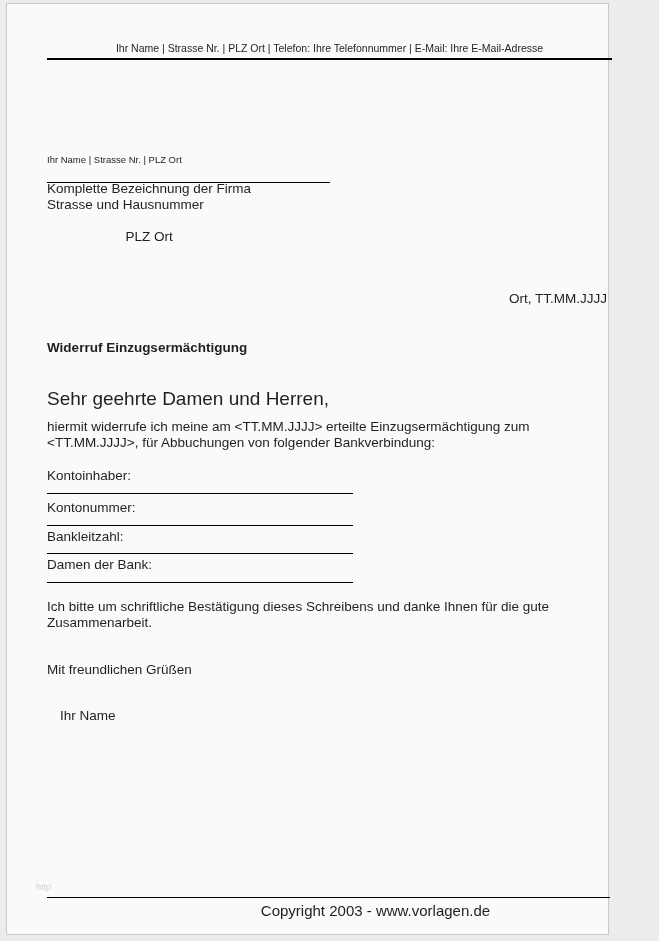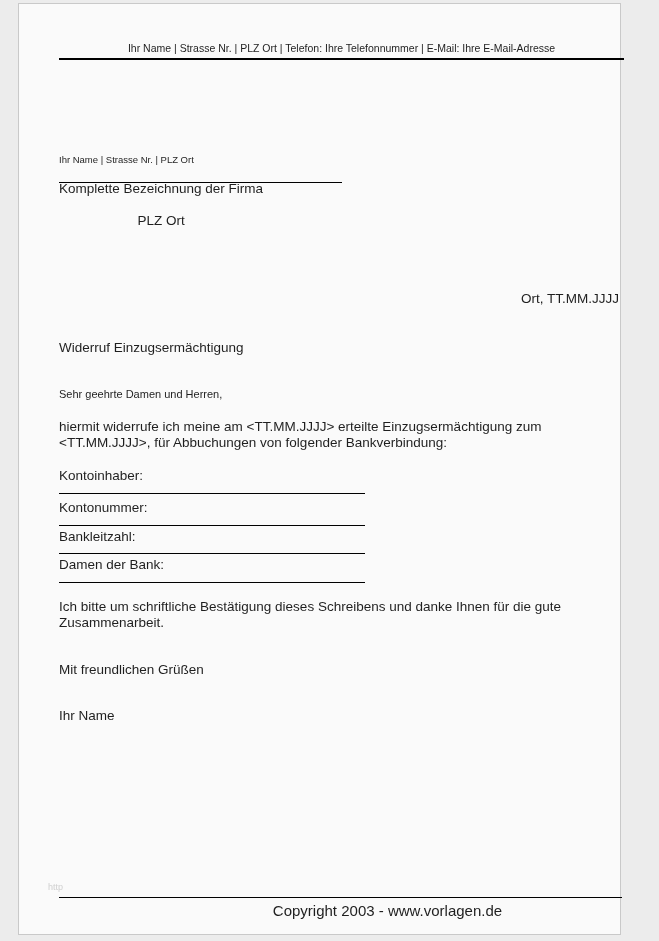--- a/index.html
+++ b/index.html
@@ -6,21 +6,20 @@
   body {
     width: 659px; height: 941px;
     background: var(--outer-bg, #ececec);
     font-family: "Liberation Sans", "DejaVu Sans", sans-serif;
     color: var(--text, #1f1f1f);
   }
   #document-page {
     position: relative;
     width: 612px; height: 941px;
     overflow: hidden;
-    margin-left: 12px;
   }
   .page-frame {
     position: absolute;
     left: 6px; top: 3px; right: 3px; bottom: 6px;
     border: 1px solid var(--frame-border, #c9c9c9);
     background: var(--page-bg, #fafafa);
   }
   .abs { position: absolute; }
   .nowrap { white-space: nowrap; }
 
@@ -41,42 +40,42 @@
     left: 47px; top: 181px;
     font-size: 13.5px; line-height: 16px;
   }
   .recipient .city { margin-top: 16px; text-align: center; }
   .date-line {
     left: 47px; top: 291px; width: 560px;
     font-size: 13.5px; text-align: right;
   }
   .subject {
     left: 47px; top: 340px;
-    font-size: 13.5px; font-weight: normal;
+    font-size: 13.5px; font-weight: bold;
   }
-  .salutation { left: 47px; top: 388px; font-size: 11px; }
+  .salutation { left: 47px; top: 388px; font-size: 19px; }
   .body-par {
     left: 47px; top: 419px;
     font-size: 13.5px; line-height: 16px;
   }
   .closing-par {
     left: 47px; top: 599px;
     font-size: 13.5px; line-height: 16px;
   }
   .field-row {
     left: 47px; width: 306px;
     font-size: 13.5px;
     border-bottom: 1px solid var(--line, #000);
   }
   .f1 { top: 468px; height: 25px; }
   .f2 { top: 500px; height: 25px; }
   .f3 { top: 529px; height: 24px; }
   .f4 { top: 557px; height: 25px; }
   .regards { left: 47px; top: 662px; font-size: 13.5px; }
-  .signature-name { left: 47px; top: 708px; font-size: 13.5px; }
+  .signature-name { left: 60px; top: 708px; font-size: 13.5px; }
   .watermark {
     left: 36px; top: 882px;
     font-size: 9px;
     color: var(--watermark, #d0d0d0);
   }
   .footer-line {
     left: 47px; top: 897px; width: 563px;
     border-top: 1px solid var(--line, #000);
   }
   .footer-copyright {
@@ -89,20 +88,21 @@
 
 <div id="document-page">
   <div class="page-frame"></div>
 
   <div class="abs header-contact nowrap">Ihr Name | Strasse Nr. | PLZ Ort | Telefon: Ihre Telefonnummer | E-Mail: Ihre E-Mail-Adresse</div>
 
   <div class="abs sender-line nowrap">Ihr Name | Strasse Nr.  | PLZ Ort</div>
 
   <div class="abs recipient">
     <div class="nowrap">Komplette Bezeichnung der Firma</div>
+    <div class="nowrap">Strasse und Hausnummer</div>
     <div class="nowrap city">PLZ Ort</div>
   </div>
 
   <div class="abs date-line nowrap">Ort, TT.MM.JJJJ</div>
 
   <div class="abs subject nowrap">Widerruf Einzugsermächtigung</div>
 
   <div class="abs salutation nowrap">Sehr geehrte Damen und Herren,</div>
 
   <div class="abs body-par">

